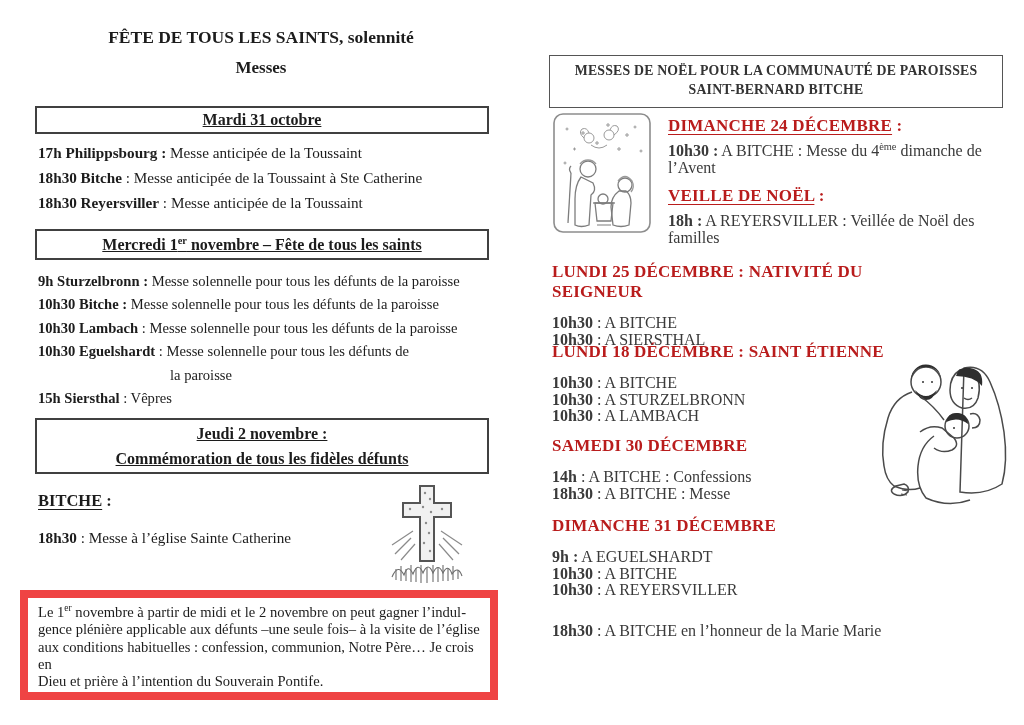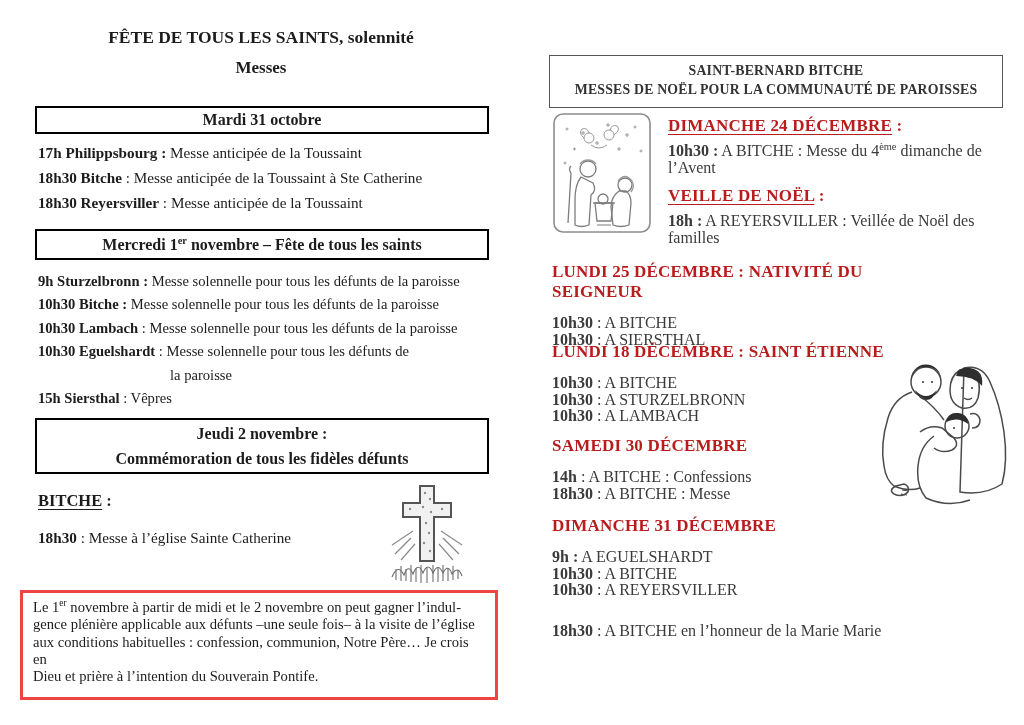--- a/index.html
+++ b/index.html
@@ -8,31 +8,31 @@
     font-family:"Liberation Serif","DejaVu Serif",serif;color:#1c1c1c;
     overflow:hidden;
   }
   .abs{position:absolute;}
   b{font-weight:bold;}
   sup{font-size:65%;vertical-align:super;line-height:0;}
 
   
   .lp-title{left:35px;top:27px;width:452px;text-align:center;font-size:17.5px;font-weight:bold;}
   .lp-subtitle{left:35px;top:58px;width:452px;text-align:center;font-size:17px;font-weight:bold;}
-  .hbox{left:35px;width:450px;border:2px solid #000000;text-align:center;font-weight:bold;background:#fff;}
+  .hbox{left:35px;width:450px;border:2px solid #404040;text-align:center;font-weight:bold;background:#fff;text-decoration:underline;}
   .hbox1{top:106px;height:24px;font-size:16px;line-height:24px;}
   .hbox2{top:229px;height:27px;font-size:16px;line-height:27px;}
   .hbox3{top:418px;height:50px;font-size:16px;line-height:24.5px;padding-top:2px;}
   .lp-lines1{left:38px;top:140px;width:460px;font-size:15.2px;line-height:25.2px;}
   .lp-lines2{left:38px;top:270px;width:460px;font-size:14.6px;line-height:23.4px;}
   .lp-lines2 .indent{padding-left:132px;}
   .lp-bitche{left:38px;top:491px;font-size:16.5px;font-weight:bold;}
   .lp-bitche .u{text-decoration:underline;text-underline-offset:3px;}
   .lp-bitcheline{left:38px;top:529px;font-size:15.2px;}
-  .lp-indulgence{left:20px;top:590px;width:478px;height:110px;border:3px solid #ef4444;
+  .lp-indulgence{left:20px;top:590px;width:478px;height:110px;border:8px solid #ef4444;
     font-size:14.6px;line-height:17.3px;padding:6px 10px;box-sizing:border-box;}
 
   
   .rp{color:#3a3a3a;}
   .rp-header{left:549px;top:55px;width:452px;height:46px;border:1.5px solid #555;
     text-align:center;font-weight:bold;font-size:13.8px;line-height:19px;padding-top:5px;
     box-sizing:content-box;letter-spacing:.2px;color:#333;}
   .rhead{font-weight:bold;font-size:17px;letter-spacing:.2px;color:#b91c1c;}
   .rhead .u{text-decoration:underline;text-underline-offset:3px;}
   .rline{font-size:16px;line-height:16.5px;}
@@ -135,22 +135,22 @@
 </div>
 
 <div class="abs lp-indulgence">
   <div><span>Le 1</span><sup>er</sup><span> novembre à partir de midi et le 2 novembre on peut gagner l’indul-</span></div>
   <div>gence plénière applicable aux défunts –une seule fois– à la visite de l’église</div>
   <div>aux conditions habituelles : confession, communion, Notre Père… Je crois en</div>
   <div>Dieu et prière à l’intention du Souverain Pontife.</div>
 </div>
 
 <div class="abs rp-header">
+  <div>MESSES DE NOËL POUR LA COMMUNAUTÉ DE PAROISSES</div>
   <div>SAINT-BERNARD BITCHE</div>
-  <div>MESSES DE NOËL POUR LA COMMUNAUTÉ DE PAROISSES</div>
 </div>
 
 <div class="abs" style="left:551px;top:111px;">
   <svg width="102" height="126" viewBox="0 0 102 126">
     <rect x="3" y="3" width="96" height="118" rx="9" fill="none" stroke="#8d8d8d" stroke-width="1.6"></rect>
     <g stroke="#9a9a9a" stroke-width="1" fill="none">
       <path d="M30 22 l4 0 m-2 -2 l0 4"></path>
         <path d="M55 14 l4 0 m-2 -2 l0 4"></path>
       <path d="M74 24 l4 0 m-2 -2 l0 4"></path>
         <path d="M44 32 l4 0 m-2 -2 l0 4"></path>

